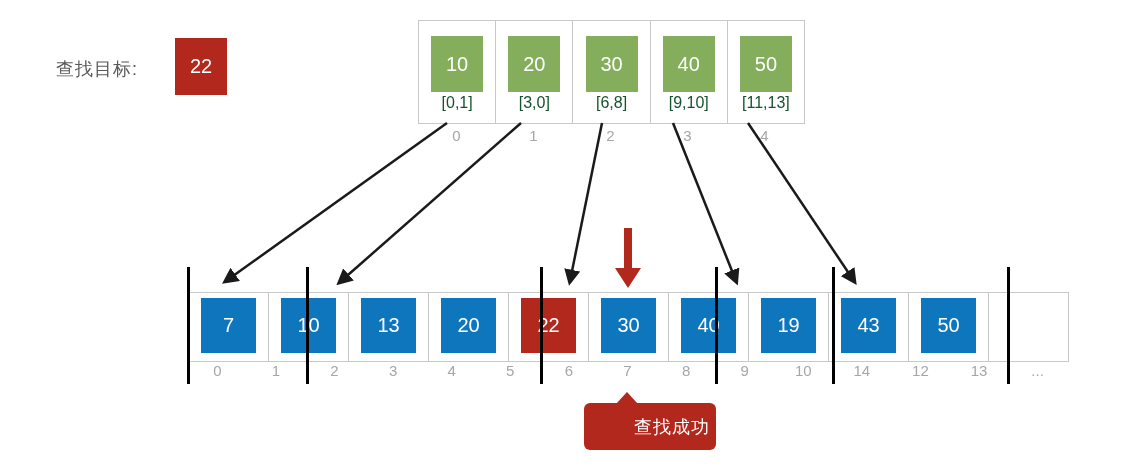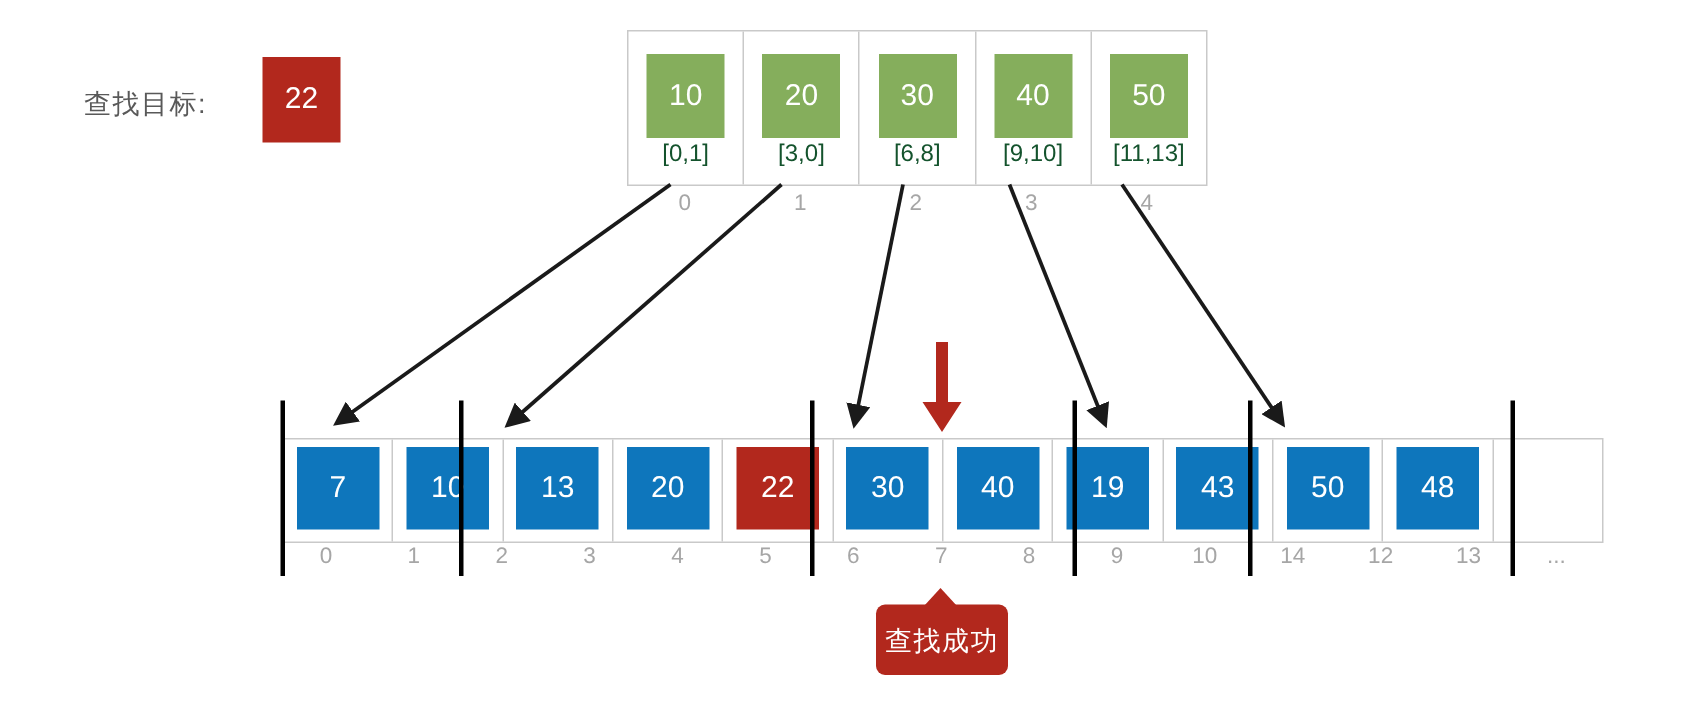--- a/index.html
+++ b/index.html
@@ -54,21 +54,21 @@
   .num-box.hit{background:var(--red);}
   .array-indices{position:absolute;left:188px;top:362px;width:879px;display:flex;}
   .array-indices span{flex:1;text-align:center;font-size:15px;color:var(--index_gray);}
   
   .divider{position:absolute;top:267px;width:3px;height:117px;background:#000;}
   .d0{left:187px;} .d1{left:306px;} .d2{left:540px;} .d3{left:715px;} .d4{left:832px;} .d5{left:1007px;}
   
   .callout{
     position:absolute;left:584px;top:403px;width:88px;height:47px;
     background:var(--red);border-radius:6px;color:#fff;font-size:18px;
-    display:flex;align-items:center;justify-content:center;letter-spacing:1px;
+    display:flex;align-items:center;justify-content:center;letter-spacing:1px;padding-left:44px;
   }
   .callout-tip{
     position:absolute;left:616px;top:392px;width:0;height:0;
     border-left:11px solid transparent;border-right:11px solid transparent;
     border-bottom:12px solid var(--red);
   }
 </style>
 </head>
 <body>
 
@@ -145,23 +145,20 @@
       </div>
     <div class="array-cell">
         <div class="num-box">19</div>
       </div>
     <div class="array-cell">
         <div class="num-box">43</div>
       </div>
     <div class="array-cell">
         <div class="num-box">50</div>
       </div>
-    <div class="array-cell">
-        <div class="num-box">48</div>
-      </div>
     <div class="array-cell"></div>
   </div>
   <div class="array-indices">
     <span>0</span>
     <span>1</span>
     <span>2</span>
     <span>3</span>
     <span>4</span>
     <span>5</span>
     <span>6</span>

